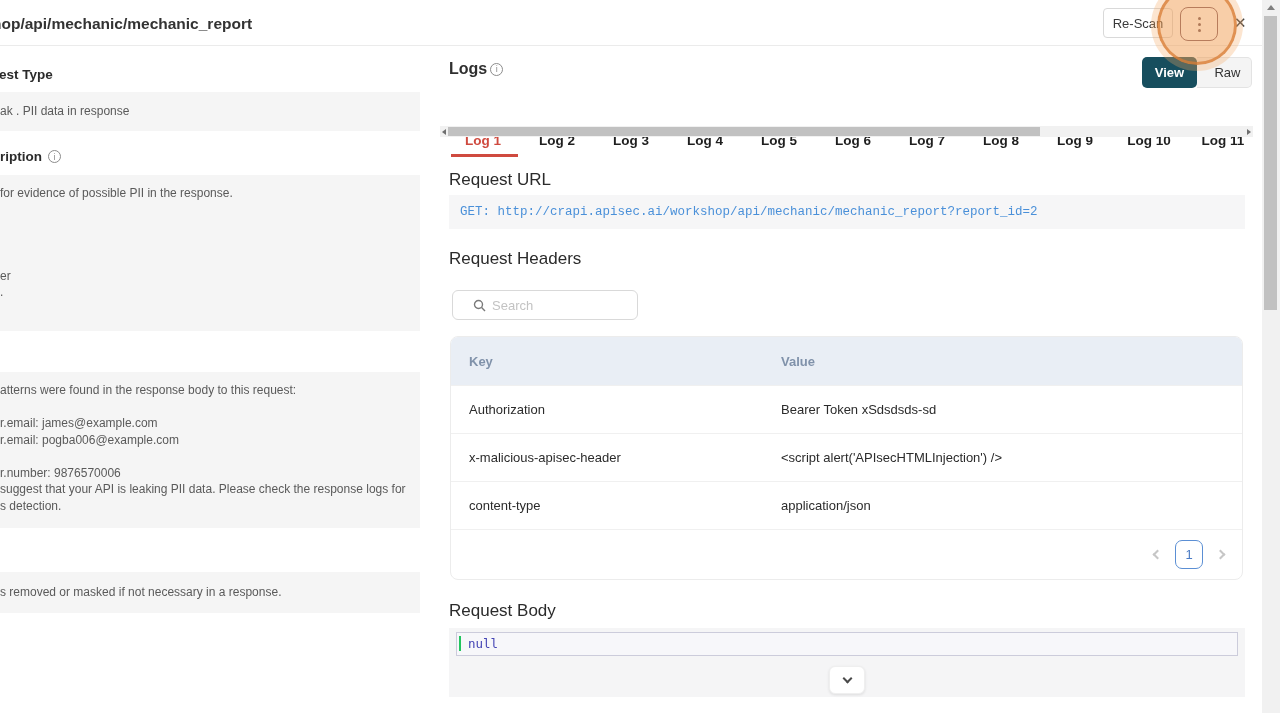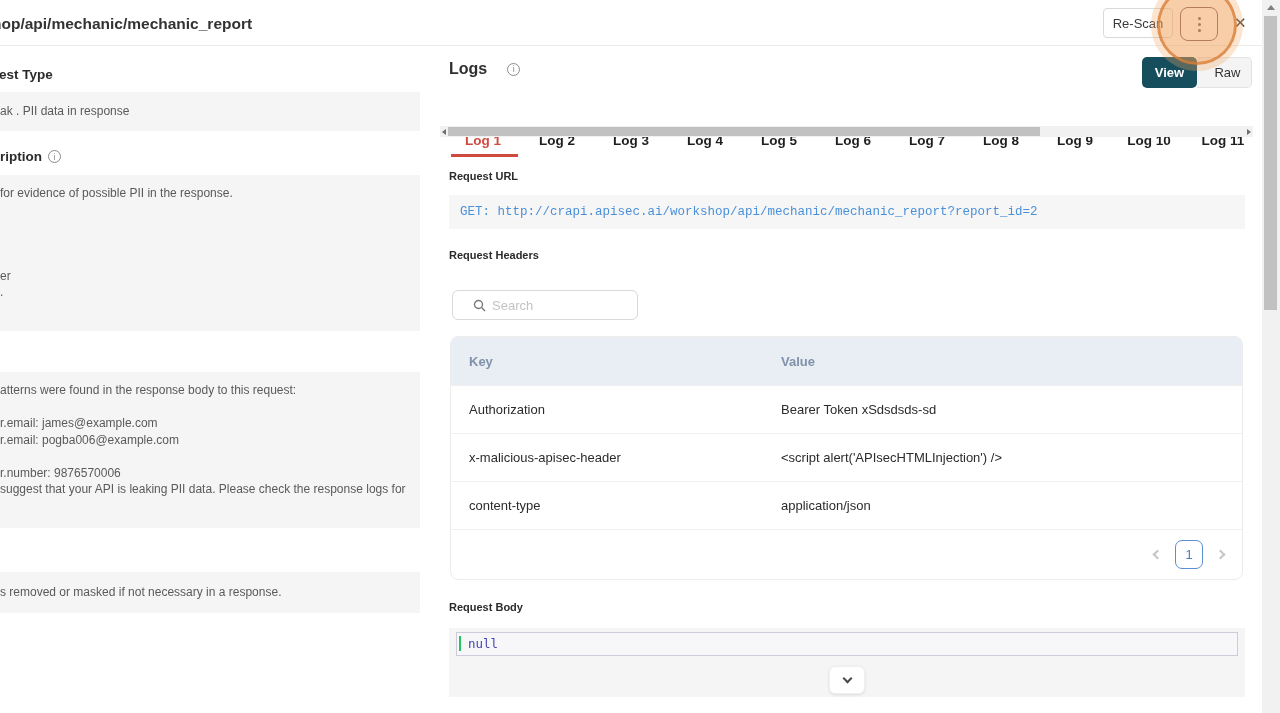--- a/index.html
+++ b/index.html
@@ -25,36 +25,36 @@
   .gray-box { position:absolute; left:0; width:420px; background:#f5f5f5; font-size:12px; color:#5a5a5a; }
   .box-testtype { top:92px; height:39px; display:flex; align-items:center; }
   .box-desc { top:175px; height:156px; padding:10px 0 0 0; }
   .box-findings { top:372px; height:156px; padding:10px 0 0 0; }
   .box-reco { top:572px; height:41px; display:flex; align-items:center; }
   .line { height:16.5px; line-height:16.5px; white-space:nowrap; overflow:hidden; }
 
   .info-icon { display:inline-flex; width:13px; height:13px; border:1px solid #8c8c8c; border-radius:50%; color:#8c8c8c; font-size:9px; font-weight:normal; align-items:center; justify-content:center; font-style:normal; }
 
   
-  .logs-title { position:absolute; left:449px; top:60px; font-size:16px; font-weight:bold; color:#2f2f2f; display:flex; align-items:center; gap:20px; }
+  .logs-title { position:absolute; left:449px; top:60px; font-size:16px; font-weight:bold; color:#2f2f2f; display:flex; align-items:center; gap:3px; }
   .viewraw { position:absolute; left:1142px; top:57px; height:31px; display:flex; z-index:4; }
   .btn-view { width:55px; background:#174e5e; color:#fff; font-weight:bold; font-size:13px; border-radius:5px; display:flex; align-items:center; justify-content:center; cursor:pointer; z-index:2; }
   .btn-raw { width:55px; background:#f4f4f4; color:#333; font-size:13px; border:1px solid #e3e3e3; border-left:none; border-radius:0 5px 5px 0; display:flex; align-items:center; justify-content:center; cursor:pointer;padding-left:7px; }
 
   .tabs { position:absolute; left:446px; top:98px; display:flex; }
   .tab { width:74px; height:25px; text-align:center; font-size:13.5px; font-weight:bold; color:#1f1f1f; position:relative; cursor:pointer; line-height:18px;margin-top:34px; }
   .tab.active { color:#cf4a3f; }
   .tab.active::after { content:""; position:absolute; left:5px; right:2px; bottom:0; height:3px; background:#cf4a3f; }
 
   .tabs-scrollbar { position:absolute; left:440px; top:126px; width:813px; height:11px; background:#f1f1f1; }
   .tabs-scroll-thumb { position:absolute; left:8px; top:1px; width:592px; height:9px; background:#c1c1c1; cursor:pointer; }
   .tri-left { position:absolute; left:2px; top:3px; width:0; height:0; border-top:3px solid transparent; border-bottom:3px solid transparent; border-right:4px solid #6e6e6e; }
   .tri-right { position:absolute; right:2px; top:3px; width:0; height:0; border-top:3px solid transparent; border-bottom:3px solid transparent; border-left:4px solid #6e6e6e; }
 
-  .sec-label { position:absolute; left:449px; font-size:11px; font-weight:bold; color:#2b2b2b; }
+  .sec-label { position:absolute; left:449px; font-size:17px; font-weight:normal; color:#2b2b2b; }
   .lbl-url { top:170px; } .lbl-headers { top:249px; } .lbl-body { top:601px; }
 
   .url-box { position:absolute; left:449px; top:195px; width:796px; height:34px; background:#f6f6f7; display:flex; align-items:center; padding-left:11px;font-family:Liberation Mono, monospace; }
   .url-link { font-size:12.5px; color:#4a90d9; cursor:pointer; white-space:nowrap; }
 
   .search-box { position:absolute; left:452px; top:290px; width:186px; height:30px; border:1px solid #d9d9d9; border-radius:6px; background:#fff; display:flex; align-items:center; padding:0 20px; gap:6px; }
   .search-box input { border:none; outline:none; flex:1; font-size:13px; color:#333; background:transparent; font-family:inherit; min-width:0; }
   .search-box input::placeholder { color:#c3c3c3; }
 
   .headers-table { position:absolute; left:450px; top:328px; width:793px; border:1px solid #ececec; border-radius:8px; background:#fff; overflow:hidden;margin-top:8px; }
@@ -116,20 +116,21 @@
 </div>
 
 <div class="gray-box box-findings">
   <div class="line">atterns were found in the response body to this request:</div>
   <div class="line"></div>
   <div class="line">r.email: james@example.com</div>
   <div class="line">r.email: pogba006@example.com</div>
   <div class="line"></div>
   <div class="line">r.number: 9876570006</div>
   <div class="line">suggest that your API is leaking PII data. Please check the response logs for</div>
+  <div class="line">s detection.</div>
 </div>
 
 <div class="gray-box box-reco">
   <span class="line">s removed or masked if not necessary in a response.</span>
 </div>
 
 <div class="logs-title">
   <span>Logs</span>
   <span class="info-icon">i</span>
 </div>

